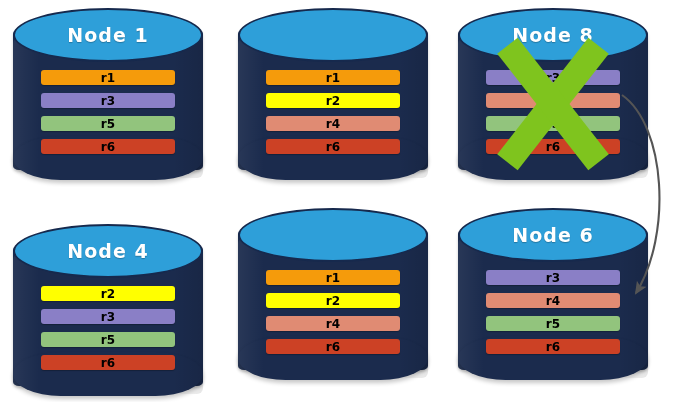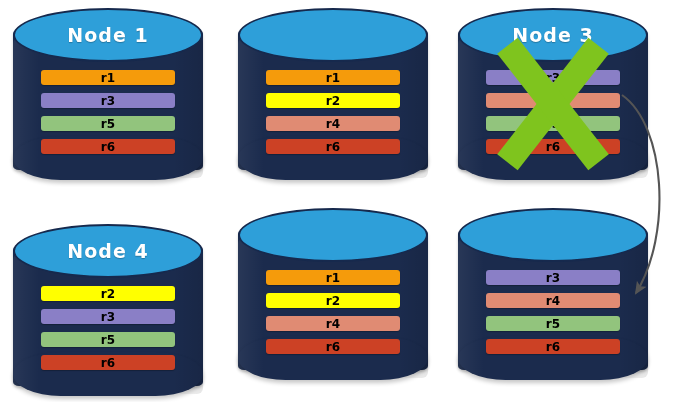--- a/index.html
+++ b/index.html
@@ -172,21 +172,21 @@
       <div class="bar" style="background: rgb(224, 139, 115);">r4</div>
       <div class="bar" style="background: rgb(204, 65, 37);">r6</div>
     </div>
   </div>
 
   <div class="node" style="left:458px; top:8px;">
     <div class="cyl-body" style="background: rgb(27, 43, 77);"></div>
     <div class="cyl-bottom" style="background: rgb(27, 43, 77);"></div>
     <div class="cyl-shade"></div>
     <div class="cyl-top" style="background: rgb(46, 159, 217);"></div>
-    <div class="cyl-title">Node  3</div>
+    <div class="cyl-title">Node  8</div>
     <div class="bars">
       <div class="bar" style="background: rgb(138, 127, 198);">r3</div>
       <div class="bar" style="background: rgb(224, 139, 115);">r4</div>
       <div class="bar" style="background: rgb(146, 196, 125);">r5</div>
       <div class="bar" style="background: rgb(204, 65, 37);">r6</div>
     </div>
     <div class="cross" style="left:20px; top:26px; width:150px; height:140px;">
       <div class="stroke s1" style="background: rgb(127, 196, 30);"></div>
       <div class="stroke s2" style="background: rgb(127, 196, 30);"></div>
     </div>
@@ -217,20 +217,21 @@
       <div class="bar" style="background: rgb(224, 139, 115);">r4</div>
       <div class="bar" style="background: rgb(204, 65, 37);">r6</div>
     </div>
   </div>
 
   <div class="node" style="left:458px; top:208px;">
     <div class="cyl-body" style="background: rgb(27, 43, 77);"></div>
     <div class="cyl-bottom" style="background: rgb(27, 43, 77);"></div>
     <div class="cyl-shade"></div>
     <div class="cyl-top" style="background: rgb(46, 159, 217);"></div>
+    <div class="cyl-title">Node  6</div>
     <div class="bars">
       <div class="bar" style="background: rgb(138, 127, 198);">r3</div>
       <div class="bar" style="background: rgb(224, 139, 115);">r4</div>
       <div class="bar" style="background: rgb(146, 196, 125);">r5</div>
       <div class="bar" style="background: rgb(204, 65, 37);">r6</div>
     </div>
   </div>
 
   <svg id="arrow-layer" viewBox="0 0 676 402">
     <defs>

